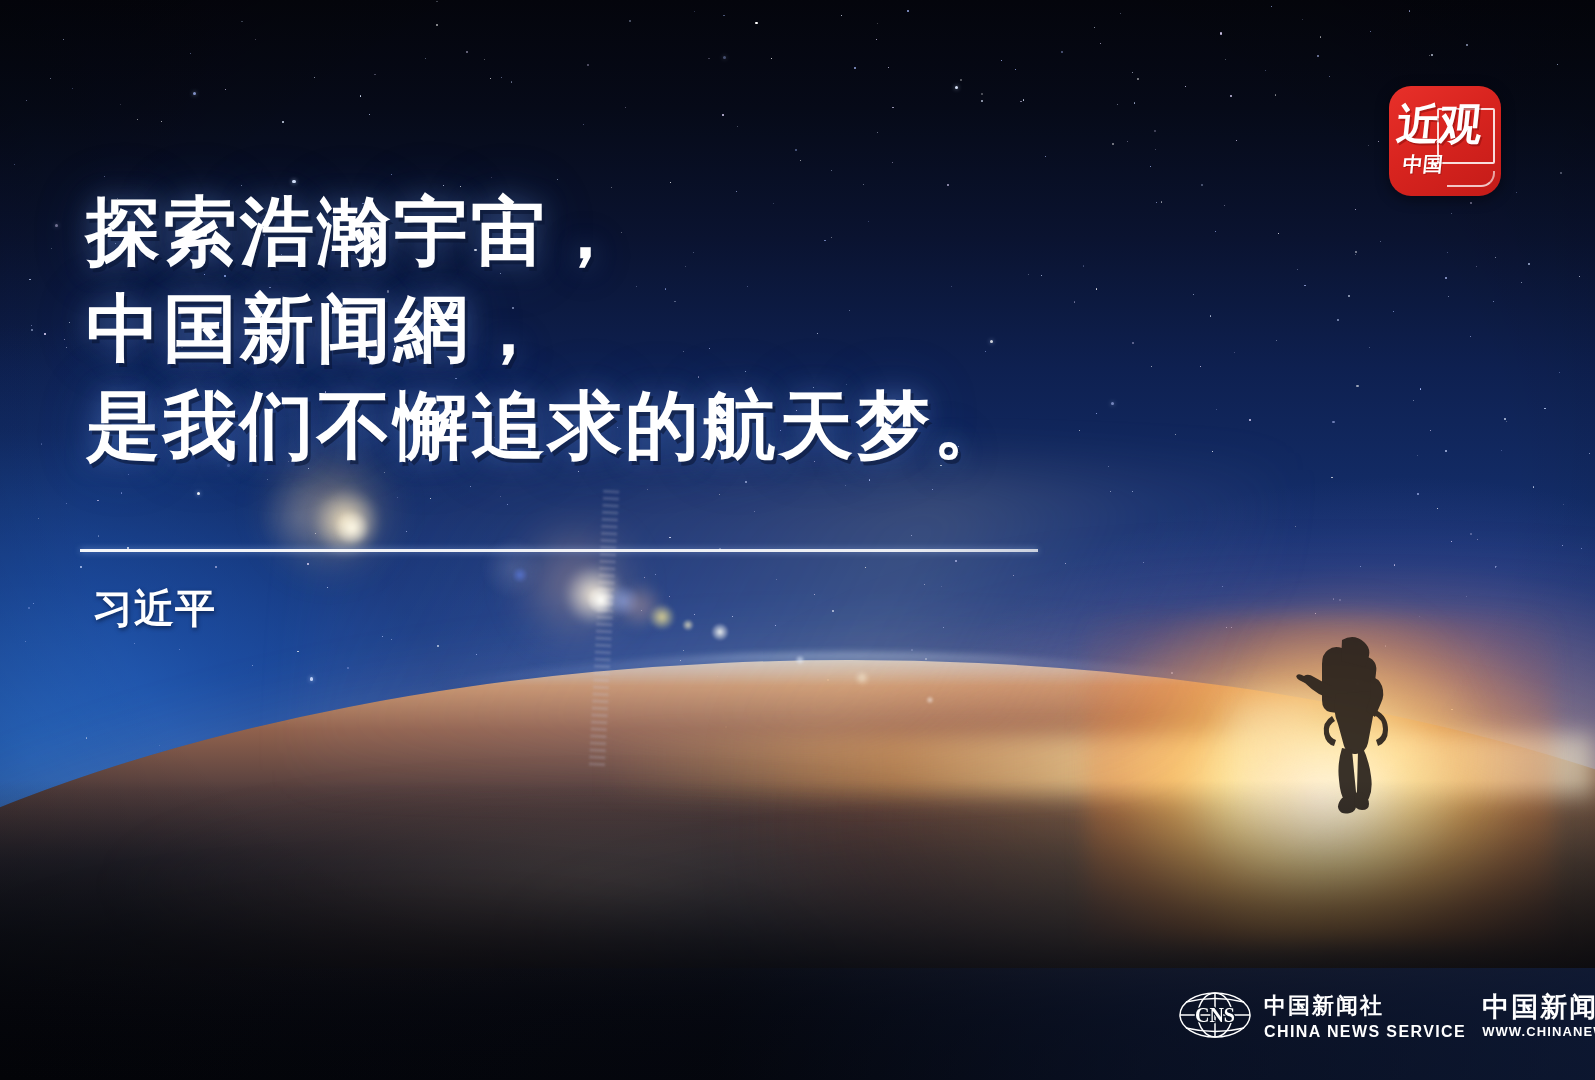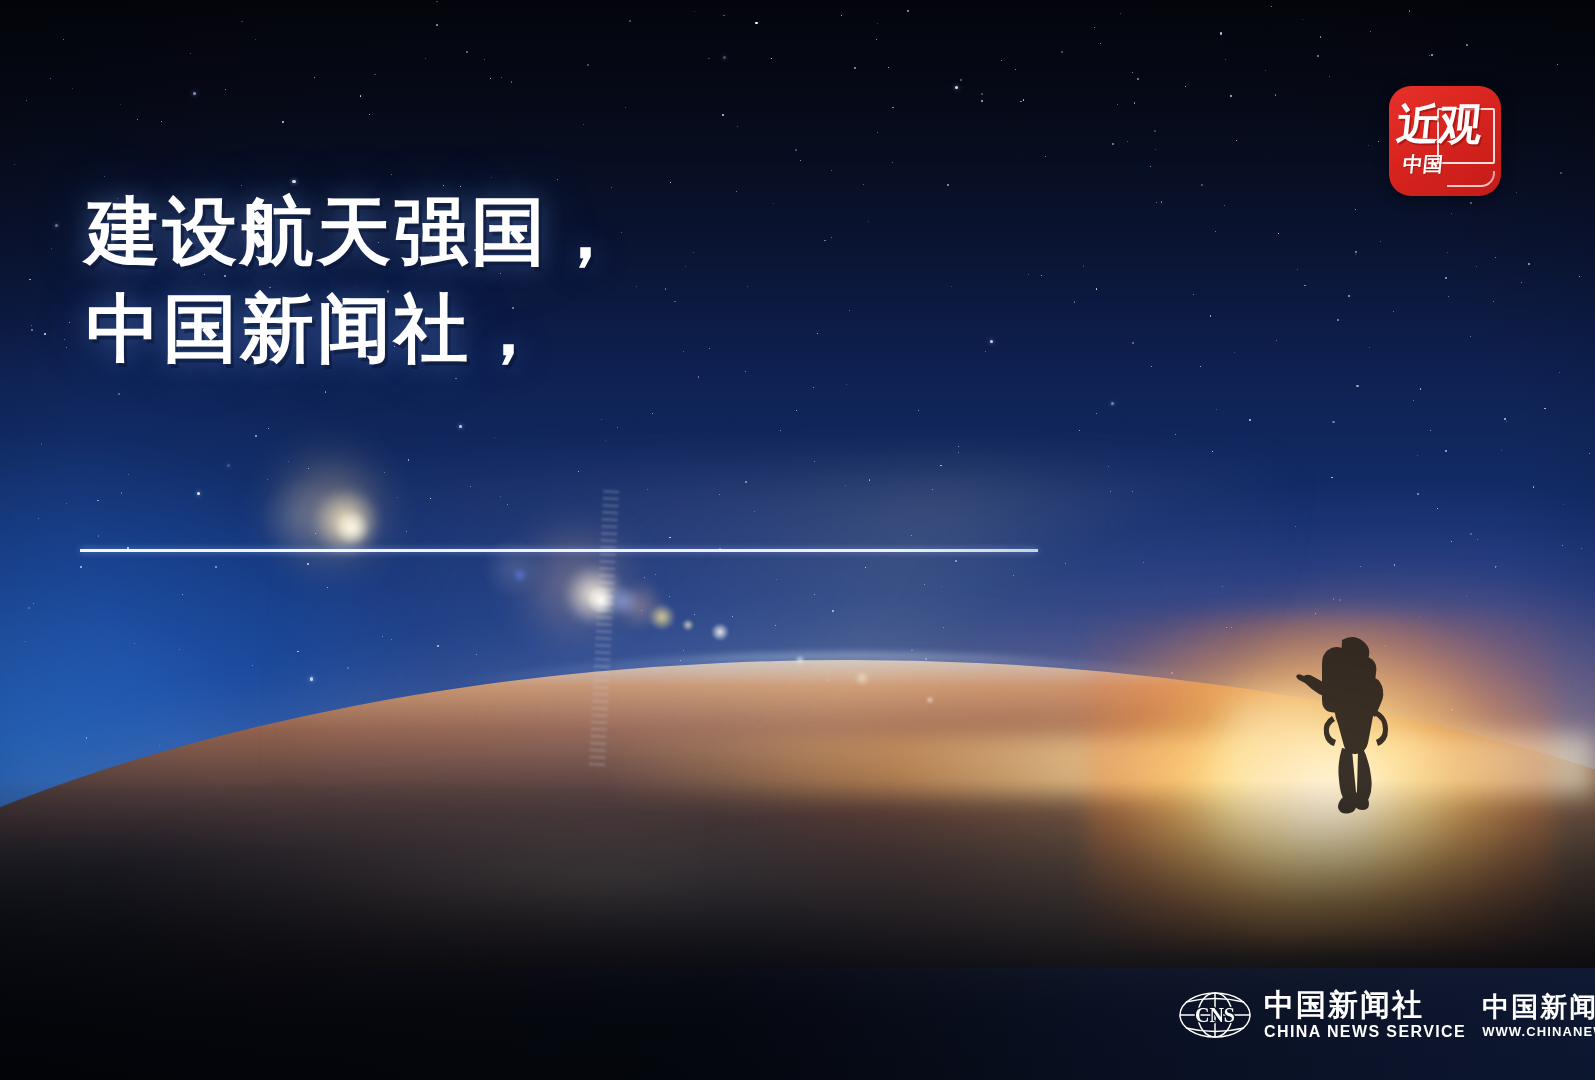--- a/index.html
+++ b/index.html
@@ -272,21 +272,21 @@
   }
   .footer {
     position:absolute; left:1178px; top:988px;
     display:flex; align-items:center; gap:12px;
   }
   .cns-globe { width:74px; height:50px; flex:0 0 auto; }
   .footer-block { display:flex; align-items:flex-end; gap:16px; }
   .fcol { display:flex; flex-direction:column; }
   .f-cn {
     font-family:"DejaVu Serif","Liberation Serif",serif;
-    font-weight:bold; font-size:30px; line-height:34px;
+    font-weight:bold; font-size:22px; line-height:34px;
     color:#ffffff; letter-spacing:2px; white-space:nowrap;
   }
   .f-cn.small { font-size:27px; line-height:31px; }
   .f-en {
     font-family:"Liberation Sans","DejaVu Sans",sans-serif;
     font-weight:bold; font-size:16px; line-height:20px;
     color:#ffffff; letter-spacing:1.4px; white-space:nowrap;
   }
   .f-en.tiny { font-size:13px; letter-spacing:1.1px; }
 </style>
@@ -729,27 +729,29 @@
       <path d="M84 78 q12 6 12 20 q0 12 -10 16 l-2 -6 q7 -3 7 -11 q0 -10 -9 -14 z"></path>
     </g>
   </svg>
 
   <div class="layer vignette"></div>
   <div class="bottom-dark"></div>
 
   <div class="content">
 
     <div class="headline">
-      <div class="hl-line">建设航天强国，</div>
-      <div class="hl-line">中国新闻社，</div>
+      <div class="hl-line">探索浩瀚宇宙，</div>
+      <div class="hl-line">中国新闻網，</div>
+      <div class="hl-line">是我们不懈追求的航天梦。</div>
     </div>
 
     <div class="divider"></div>
 
     <div class="attrib">
+      <div class="attrib-name">习近平</div>
     </div>
 
     <div class="brand-logo">
       <div class="brand-frame"></div>
       <div class="brand-swirl"></div>
       <div class="brand-main">近观</div>
       <div class="brand-sub">中国</div>
     </div>
 
     <div class="footer-band"></div>

